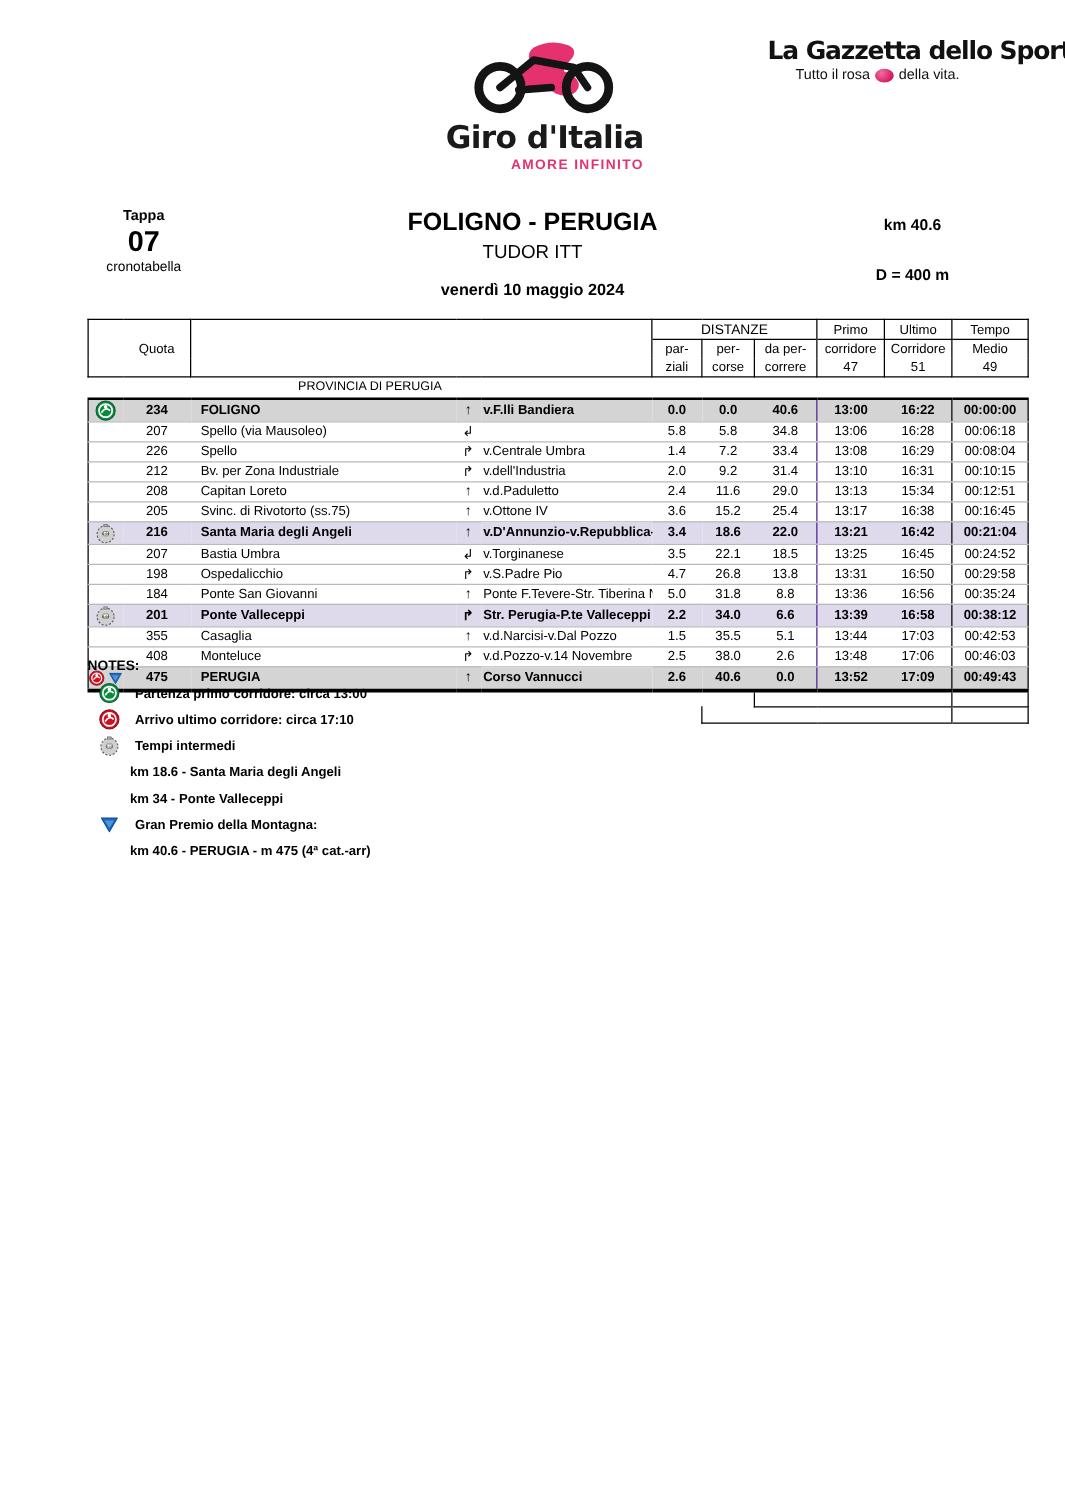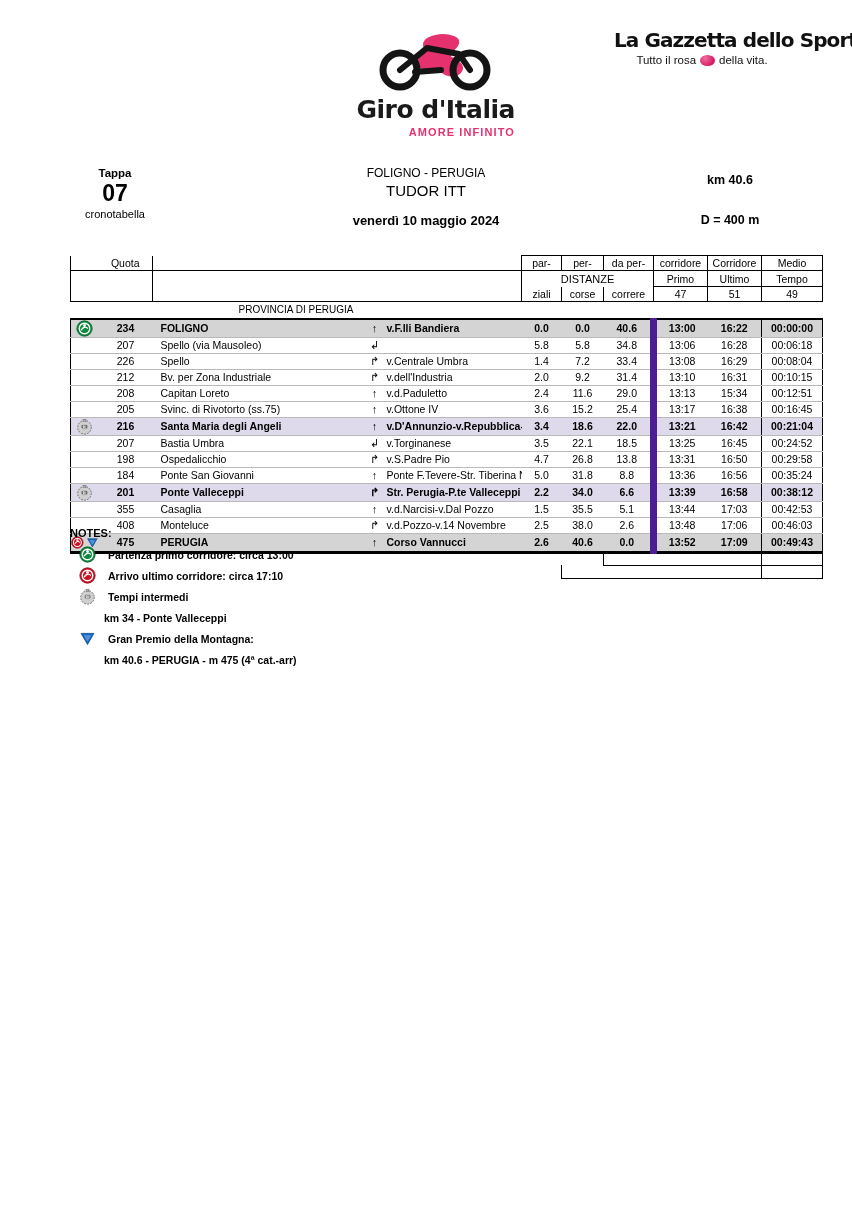--- a/index.html
+++ b/index.html
@@ -57,21 +57,21 @@
   .tappa {
     position: absolute; left: 70px; top: 12px; width: 90px; text-align: center;
   }
   .tappa-label { font-size: 11.5px; font-weight: bold; }
   .tappa-num { font-size: 23px; font-weight: bold; line-height: 1.25; }
   .tappa-sub { font-size: 11px; }
 
   .stage-title {
     position: absolute; left: 0; right: 0; top: 10px; text-align: center;
   }
-  .stage-route { font-size: 12px; font-weight: normal; line-height: 1.35; }
+  .stage-route { font-size: 20px; font-weight: bold; line-height: 1.35; }
   .stage-race  { font-size: 15px; line-height: 1.35; }
   .stage-date  { font-size: 13px; font-weight: bold; margin-top: 12px; }
 
   .kmblock {
     position: absolute; right: 62px; top: 18px; width: 120px; text-align: center;
   }
   .km-val { font-size: 12.5px; font-weight: bold; }
   .d-val  { font-size: 12.5px; font-weight: bold; margin-top: 26px; }
 
   
@@ -122,21 +122,21 @@
   tr.row td.c-icon { border-left: 1px solid #000; }
   tr.row td.c-temp { border-right: 1px solid #000; }
   tr.row td.c-quota { text-align: center; }
   tr.row td.c-loc   { padding-left: 8px; }
   tr.row td.c-arrow { text-align: center; font-size: 11px; }
   tr.row td.c-road  {
     padding-left: 2px; white-space: nowrap; overflow: hidden;
     max-width: 137px;
   }
   tr.row td.num { text-align: center; }
-  tr.row td.c-primo { border-left: 7px solid #4c1d95; }
+  tr.row td.c-primo { border-left: 1px solid #4c1d95; }
   tr.row td.c-temp  { border-left: 1px solid #000; }
 
   tr.row.shade td { background: #d4d4d4; font-weight: bold; }
   tr.row.inter td { background: #dedaec; font-weight: bold; }
   tr.row.start td { border-top: 2px solid #000; }
   tr.row.finish td { border-bottom: 3px solid #000; }
 
   
   .stub td { height: 13px; border: none; }
   .stub td.sb-line { border-bottom: 1px solid #000; }
@@ -222,44 +222,44 @@
         <col class="c-road">
       <col class="c-par">
         <col class="c-perc">
         <col class="c-dap">
       <col class="c-primo">
         <col class="c-ult">
         <col class="c-temp">
     </colgroup>
 
     <tbody>
-        <tr class="hdr hdr-mid">
+        <tr class="hdr hdr-top">
+      <td class="no-b no-r"></td>
+      <td class="no-b no-l"></td>
+      <td class="no-b no-r"></td>
+      <td class="no-b no-l no-r"></td>
+      <td class="no-b no-l"></td>
+      <td class="no-b distanze" colspan="3">DISTANZE</td>
+      <td>Primo</td>
+      <td>Ultimo</td>
+      <td>Tempo</td>
+    </tr>
+
+    <tr class="hdr hdr-mid">
       <td class="no-b no-t no-r"></td>
       <td class="no-b no-t no-l" rowspan="1">Quota</td>
       <td class="no-b no-t no-r"></td>
       <td class="no-b no-t no-l no-r"></td>
       <td class="no-b no-t no-l"></td>
       <td class="no-b">par-</td>
       <td class="no-b">per-</td>
       <td class="no-b">da per-</td>
       <td class="no-b">corridore</td>
       <td class="no-b">Corridore</td>
       <td class="no-b">Medio</td>
-    </tr>
-
-    <tr class="hdr hdr-top">
-      <td class="no-b no-r"></td>
-      <td class="no-b no-l"></td>
-      <td class="no-b no-r"></td>
-      <td class="no-b no-l no-r"></td>
-      <td class="no-b no-l"></td>
-      <td class="no-b distanze" colspan="3">DISTANZE</td>
-      <td>Primo</td>
-      <td>Ultimo</td>
-      <td>Tempo</td>
     </tr>
 
     <tr class="hdr hdr-bot">
       <td class="no-t no-r"></td>
       <td class="no-t no-l"></td>
       <td class="no-t no-r"></td>
       <td class="no-t no-l no-r"></td>
       <td class="no-t no-l"></td>
       <td class="no-t">ziali</td>
       <td class="no-t">corse</td>
@@ -541,20 +541,23 @@
           <svg class="ic" width="19" height="17" viewBox="0 0 22 20">
       <circle cx="11" cy="11" r="8" fill="#cfcfcf" stroke="#555555" stroke-width="1" stroke-dasharray="2 1.6"></circle>
       <rect x="8.5" y="8.5" width="5.2" height="4" rx="0.7" fill="#ffffff" stroke="#555" stroke-width="0.6"></rect>
       <rect x="9.3" y="1.8" width="3.4" height="2" fill="#bdbdbd" stroke="#555" stroke-width="0.6"></rect>
       <text x="11" y="12" font-size="3.4" text-anchor="middle" fill="#333" font-family="'Liberation Sans',sans-serif">0:00</text>
     </svg>
         </span>
         <span class="note-tx">Tempi intermedi</span>
       </div>
       <div class="note-sub">
+        <span class="note-tx">km 18.6 - Santa Maria degli Angeli</span>
+      </div>
+      <div class="note-sub">
         <span class="note-tx">km 34 - Ponte Valleceppi</span>
       </div>
       <div class="note-line">
         <span class="note-ic">
           <svg class="ic" width="17" height="17" viewBox="0 0 20 20">
       <path d="M2.5 4 H17.5 L10 17 Z" fill="#1569c7" stroke="#0d4d93" stroke-width="1" stroke-linejoin="round"></path>
       <path d="M5.5 6.3 H14.5 L10 13.5 Z" fill="#ffffff" opacity="0.28"></path>
     </svg>
         </span>
         <span class="note-tx">Gran Premio della Montagna:</span>

